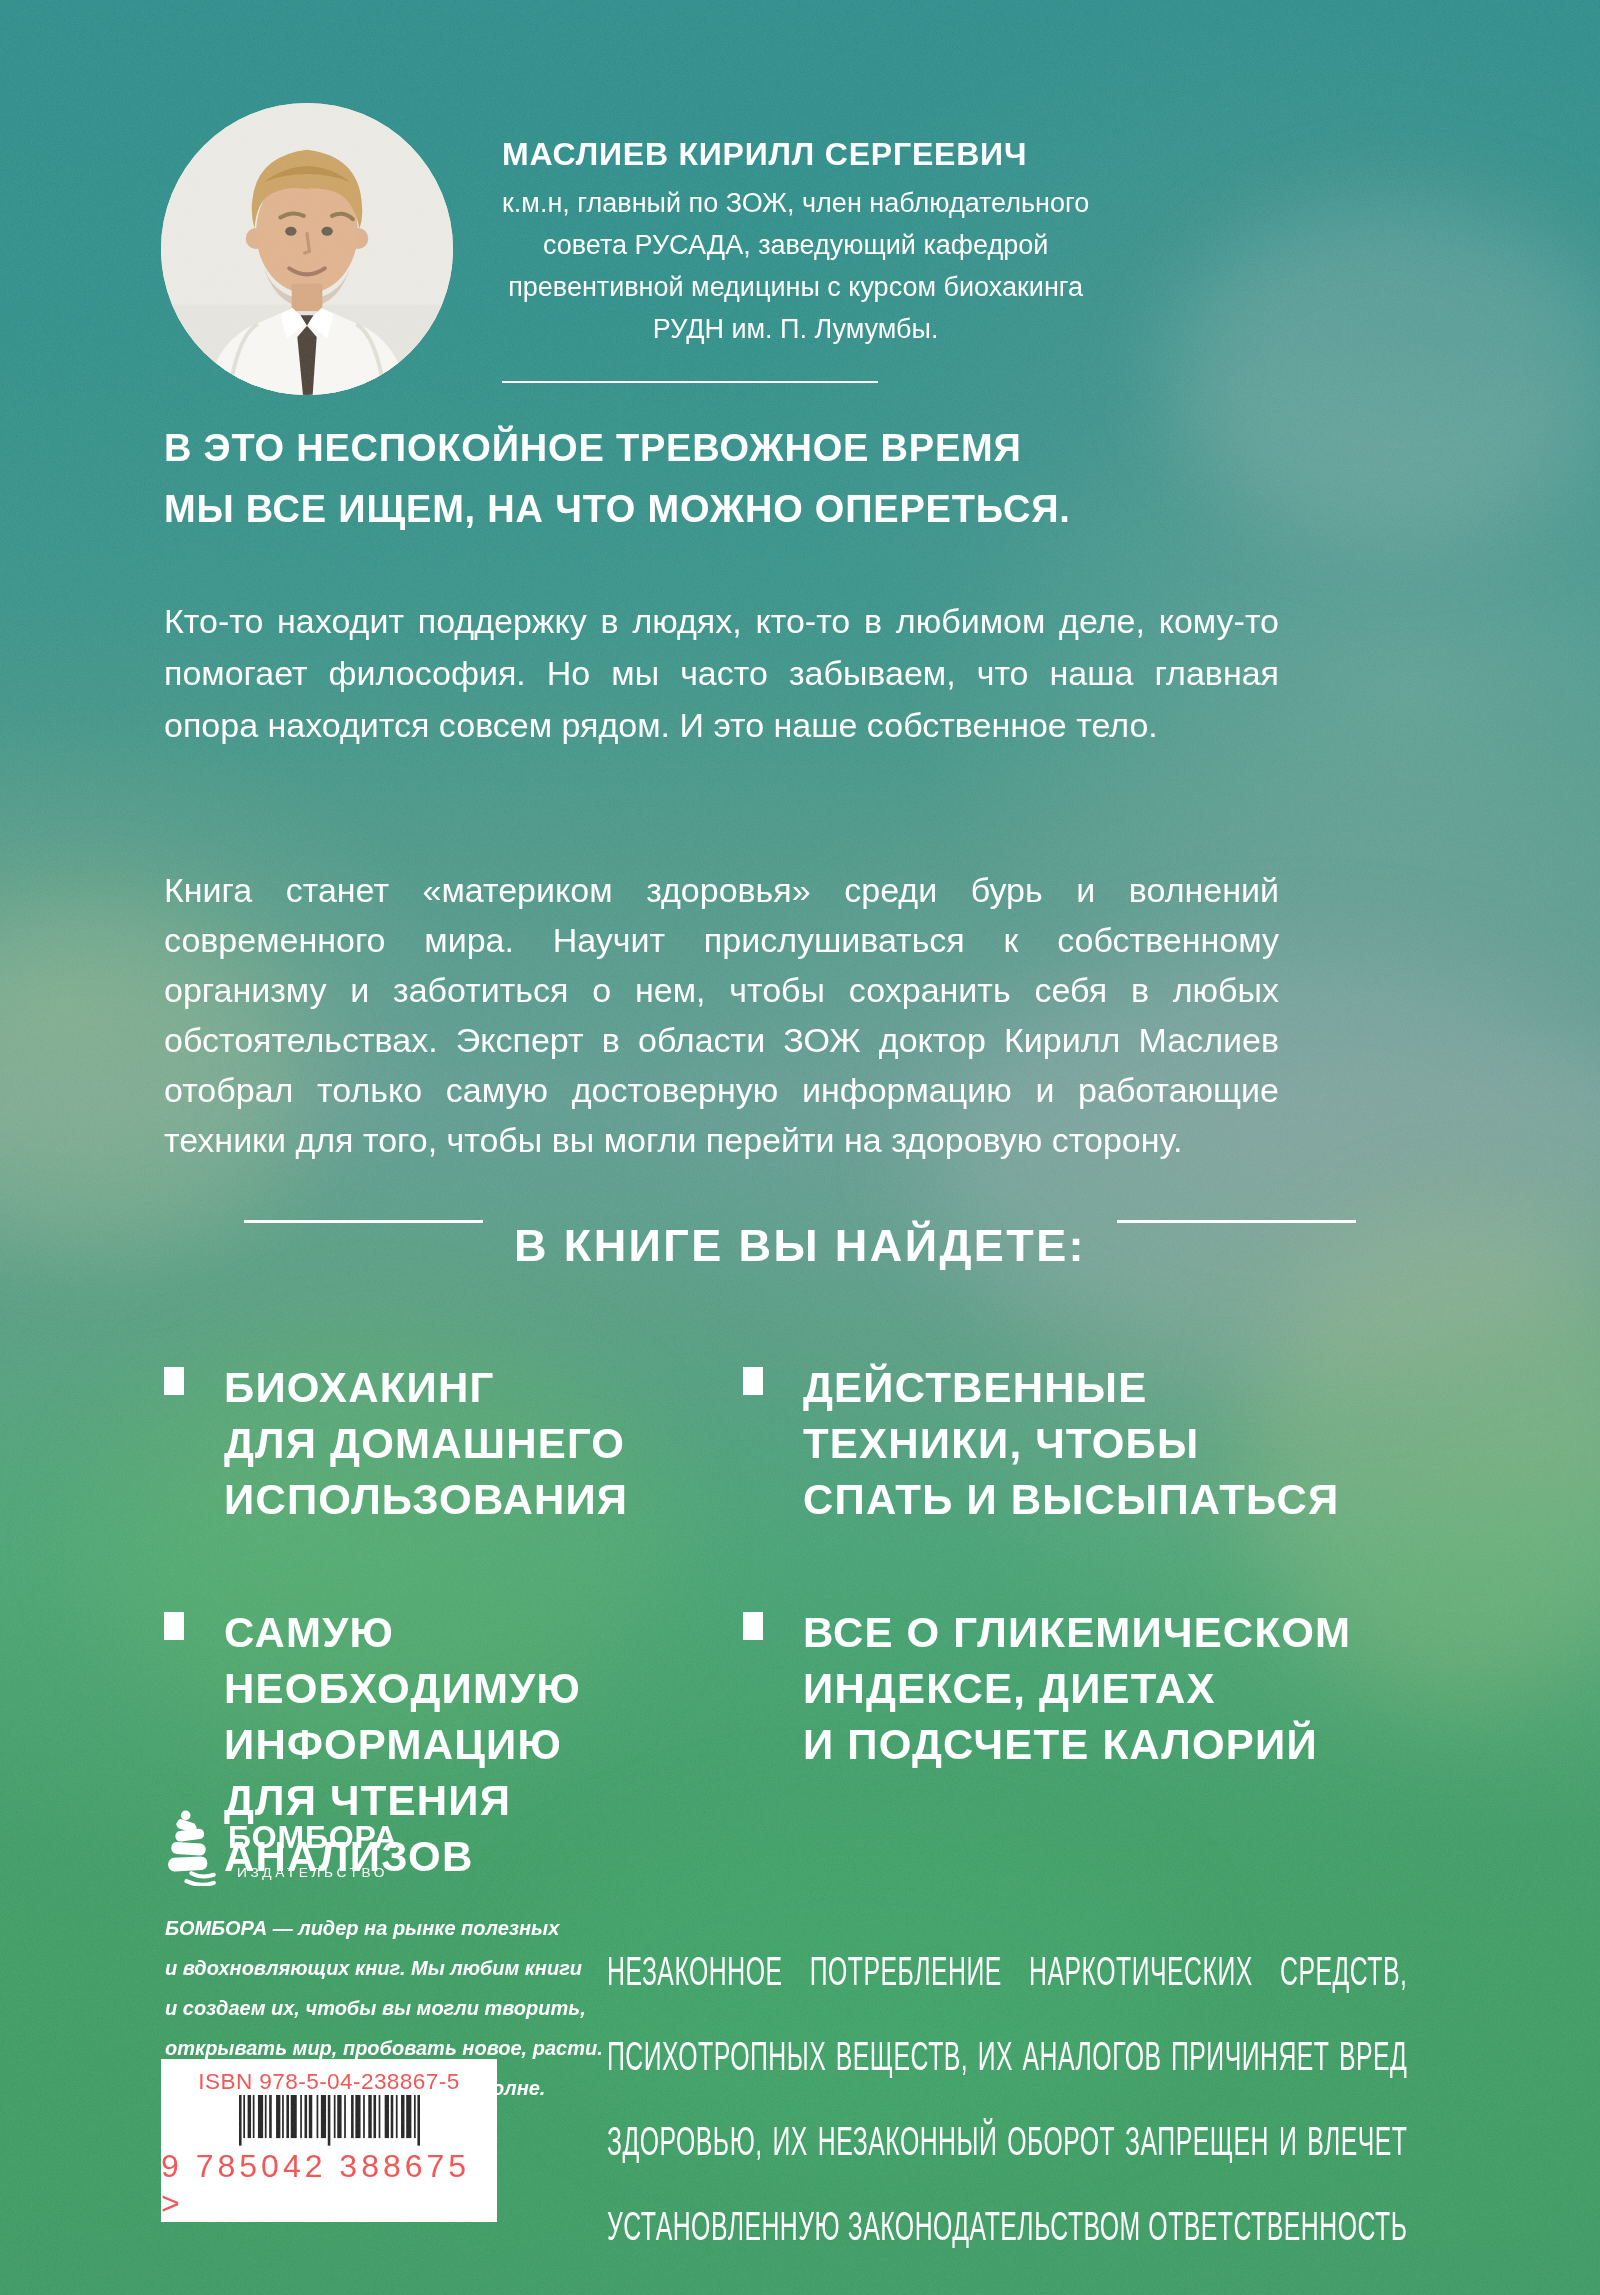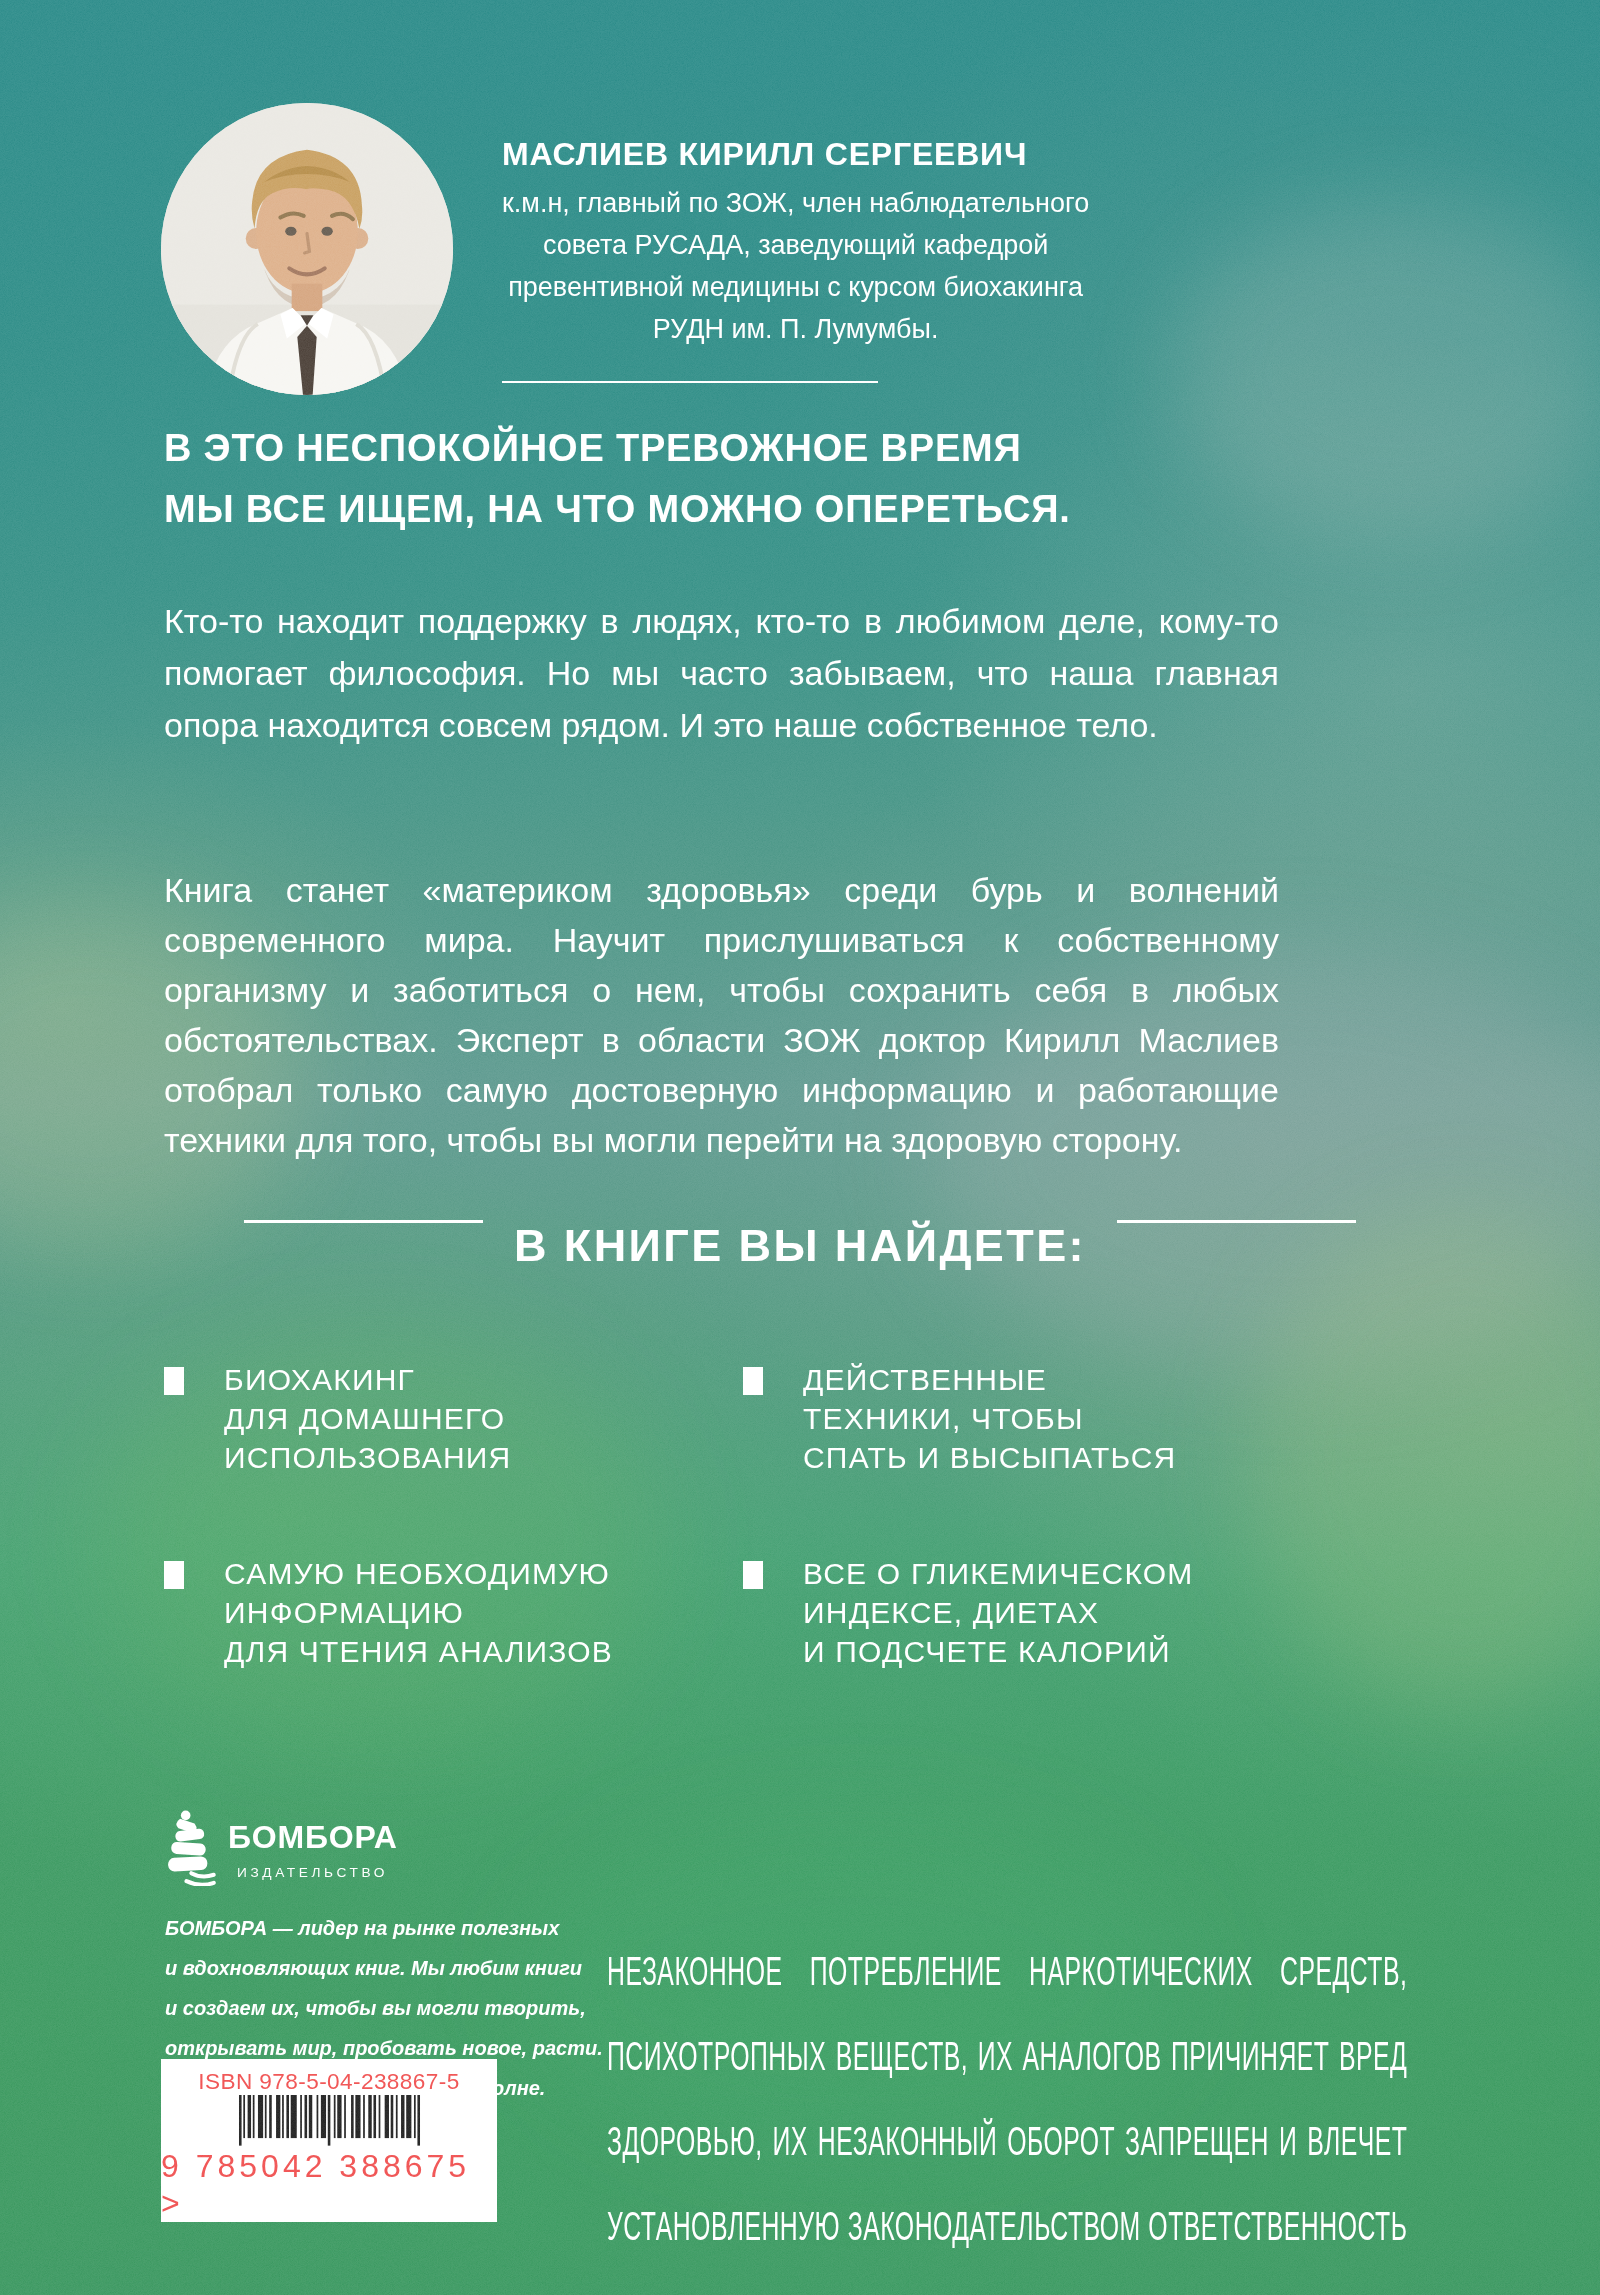--- a/index.html
+++ b/index.html
@@ -56,21 +56,21 @@
   }
   .find-line{width:239px;height:3.2px;background:#fff;}
   .find-title{font-size:45px;font-weight:700;letter-spacing:2.4px;}
 
   .find-grid{
     left:164px;top:1360px;width:1258px;
     display:grid;grid-template-columns:579px 1fr;row-gap:77px;
   }
   .find-item{display:flex;align-items:flex-start;}
   .bullet{width:20px;height:28px;background:#fff;margin-top:6.5px;margin-right:40px;flex:0 0 auto;}
-  .find-text{font-size:30px;font-weight:400;line-height:39px;letter-spacing:1.2px;}
+  .find-text{font-size:42px;font-weight:700;line-height:56px;letter-spacing:1.2px;}
 
   
   .bombora-icon{left:164px;top:1809px;width:53px;height:77px;}
   .bombora-word{left:228px;top:1816px;font-size:32px;font-weight:700;letter-spacing:0.8px;line-height:42px;}
   .bombora-sub{left:237px;top:1865px;font-size:13.7px;font-weight:400;letter-spacing:3.6px;text-align:right;}
   .pub-desc{left:165px;top:1908px;font-size:20px;line-height:40px;font-weight:700;font-style:italic;}
 
   
   .isbn-box{
     left:161px;top:2059px;width:336px;height:163px;background:#ffffff;color:#ef4444;

